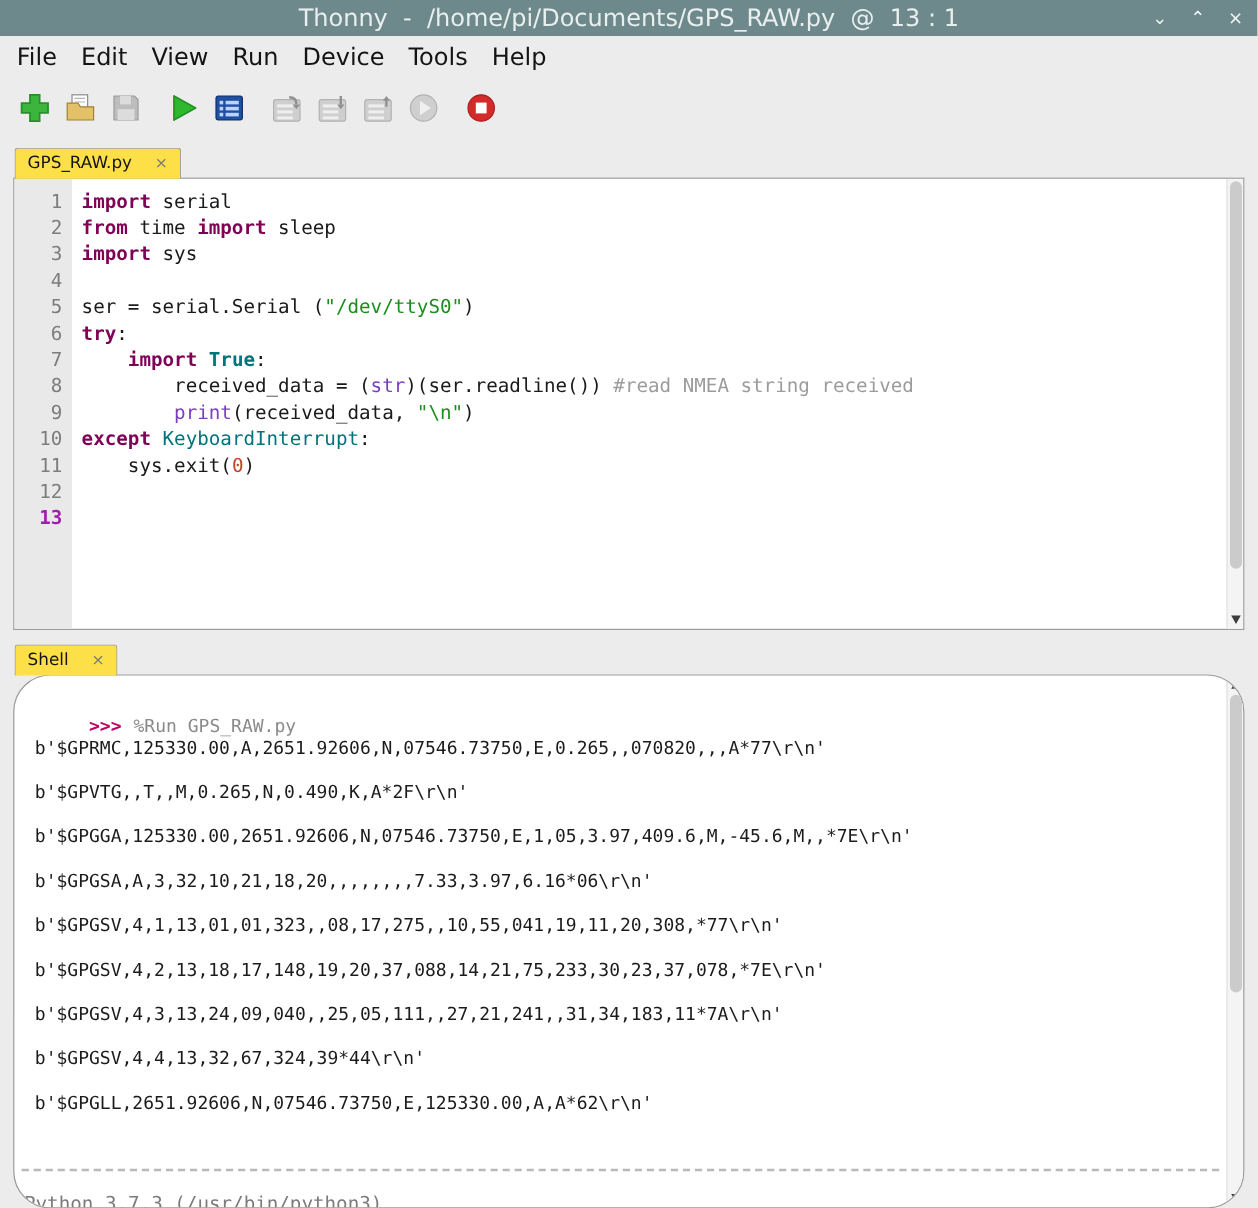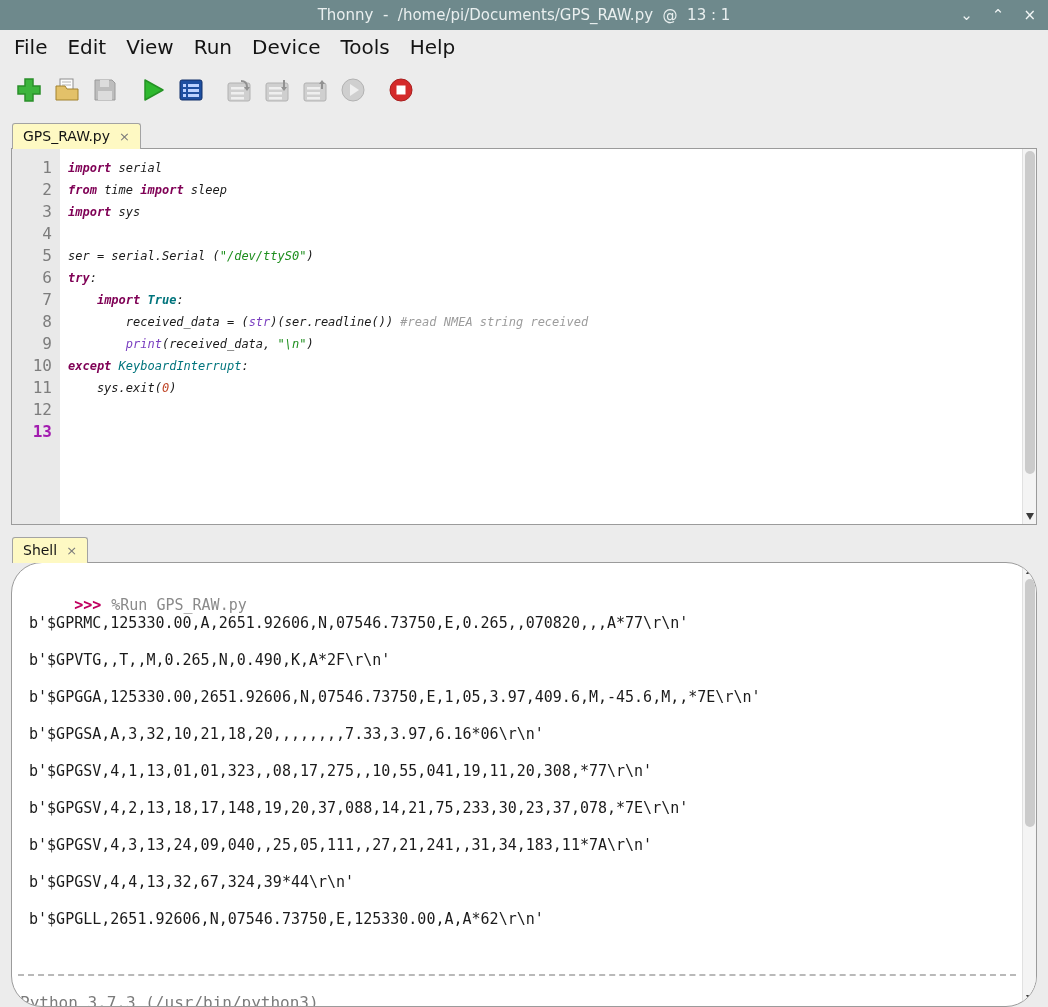--- a/index.html
+++ b/index.html
@@ -3,56 +3,56 @@
 <meta charset="utf-8">
 <style>
   * { box-sizing: border-box; margin: 0; padding: 0; }
   html, body { width: 1048px; height: 1007px; overflow: hidden; }
   body { font-family: "DejaVu Sans", "Liberation Sans", sans-serif; background: #ececec; }
 
   .window { width: 1048px; height: 1007px; display: flex; flex-direction: column; background: #ececec; }
 
   
   .titlebar { height: 30px; flex: none; background: #6e898c; position: relative; display: flex; align-items: center; }
-  .titlebar .title { position: absolute; left: 0; right: 0; text-align: center; font-size: 15px; color: #e9efef; white-space: pre; }
+  .titlebar .title { position: absolute; left: 0; right: 0; text-align: center; font-size: 20px; color: #e9efef; white-space: pre; }
   .titlebar .controls { position: absolute; right: 12px; top: 0; bottom: 0; display: flex; align-items: center; gap: 19px; color: #f2f6f6; font-size: 15px; }
   .titlebar .controls span { cursor: default; line-height: 1; }
 
   
   .menubar { height: 33px; flex: none; display: flex; align-items: center; padding: 0 4px; }
   .mitem { padding: 6px 10px; font-size: 20px; color: #141414; }
 
   
   .toolbar { height: 54px; flex: none; display: flex; align-items: center; padding: 0 0 0 12px; }
   .tbtn { width: 34px; height: 34px; display: flex; align-items: center; justify-content: center; margin-right: 4px; }
   .tbtn.grp { margin-left: 10px; }
 
   
   .tabrow { flex: none; display: flex; align-items: flex-end; padding-left: 12px; position: relative; z-index: 2; }
   .tabrow.ed { height: 31px; }
   .tabrow.sh { height: 27px; }
-  .tab { background: #fef9c3; border: 1px solid #a3a3a3; border-bottom: none; border-radius: 3px 3px 0 0;
-         padding: 4px 10px 5px 10px; font-size: 14px; color: #141414; display: flex; align-items: center; gap: 9px;
+  .tab { background: #fde047; border: 1px solid #a3a3a3; border-bottom: none; border-radius: 3px 3px 0 0;
+         padding: 4px 10px 5px 10px; font-size: 14px; color: #141414; display: flex; align-items: center; gap: 19px;
          position: relative; top: 1px; }
   .tclose { color: #7a7a7a; font-size: 13px; line-height: 1; }
 
   
   .panel { margin: 0 11px; background: #ffffff; border: 1px solid #9b9b9b; position: relative; overflow: hidden; }
   .editor-panel { height: 377px; flex: none; display: flex; }
   .gap { height: 10px; flex: none; }
   .shell-panel { flex: 1; min-height: 0; font-family: "DejaVu Sans Mono", "Liberation Mono", monospace;
                  font-size: 15px; line-height: 19px; padding: 14px 20px 0 8px; border-radius: 31px; }
 
   
   .gutter { width: 48px; flex: none; background: #e9e9e9; padding: 8px 8px 0 0; text-align: right;
             font-family: "DejaVu Sans Mono", "Liberation Mono", monospace; font-size: 16px; color: #7d7d7d; }
   .lnum { height: 22px; line-height: 22px; }
   .lnum.active { color: #a21caf; font-weight: bold; }
   .code { flex: 1; padding: 8px 0 0 8px; font-family: "DejaVu Sans Mono", "Liberation Mono", monospace;
-          font-size: 12px; color: #1a1a1a; font-style: italic; }
+          font-size: 16px; color: #1a1a1a; }
   .code-line { height: 22px; line-height: 22px; white-space: pre; }
 
   .tk-kw   { color: #7f0055; font-weight: bold; }
   .tk-pl   { color: #1a1a1a; }
   .tk-str  { color: #1d8e1d; }
   .tk-cm   { color: #9c9c9c; }
   .tk-bi   { color: #7a3fc0; }
   .tk-num  { color: #bf4526; }
   .tk-const{ color: #00747c; font-weight: bold; }
   .tk-exc  { color: #00747c; }

